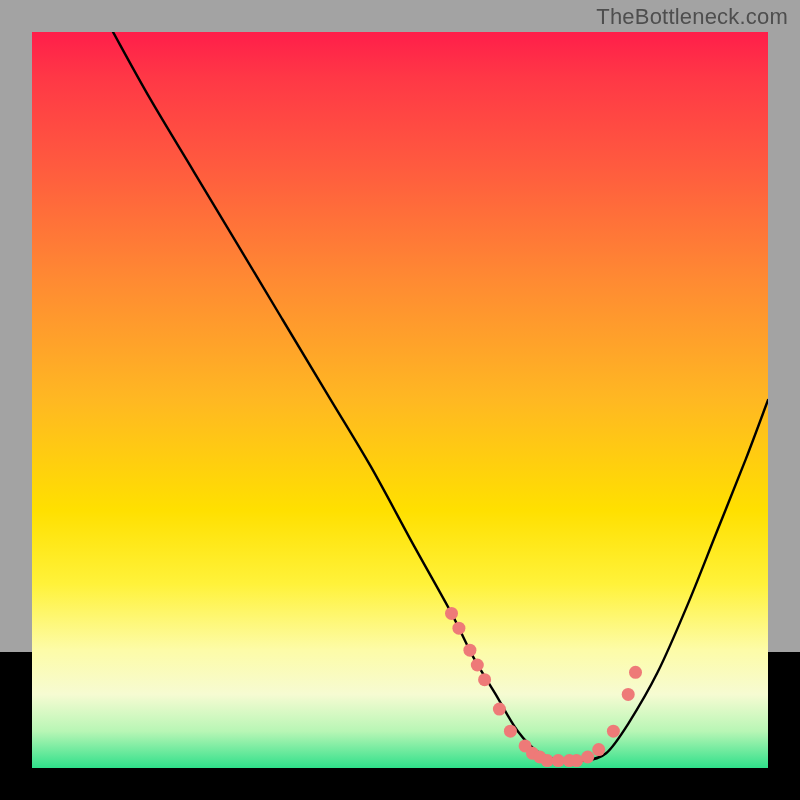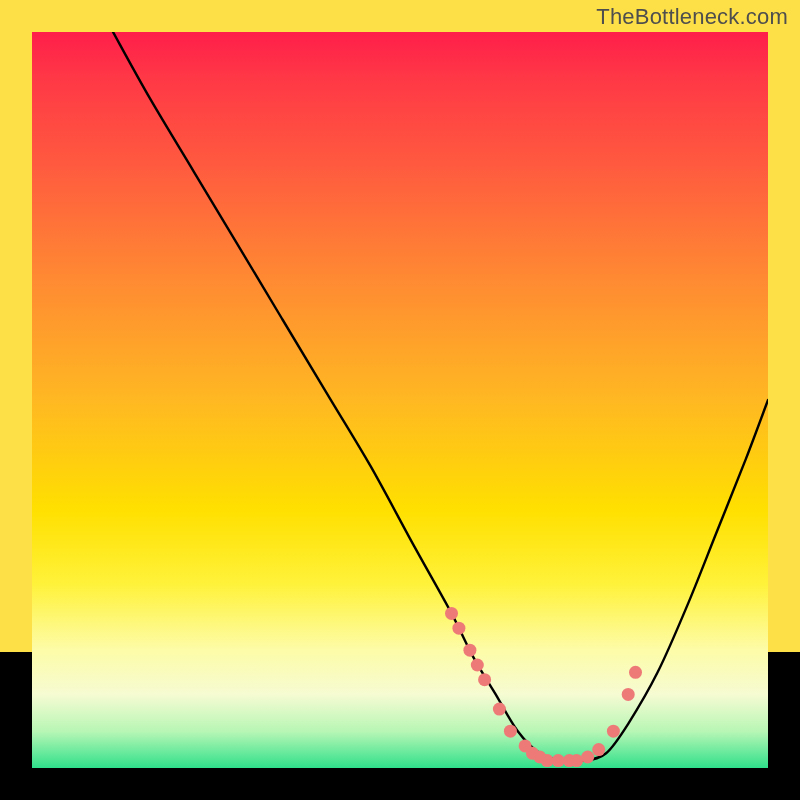--- a/index.html
+++ b/index.html
@@ -8,21 +8,21 @@
     width: 800px;
     height: 800px;
     background: #000000;
     overflow: hidden;
     font-family: Arial, Helvetica, sans-serif;
   }
   .stage {
     position: relative;
     width: 800px;
     height: 652px;
-    background: #fde047;
+    background: #a3a3a3;
   }
   .watermark {
     position: absolute;
     top: 4px;
     right: 12px;
     color: #4e4e4e;
     font-size: 22px;
     font-weight: 500;
     letter-spacing: 0.2px;
     font-family: Arial, Helvetica, sans-serif;

